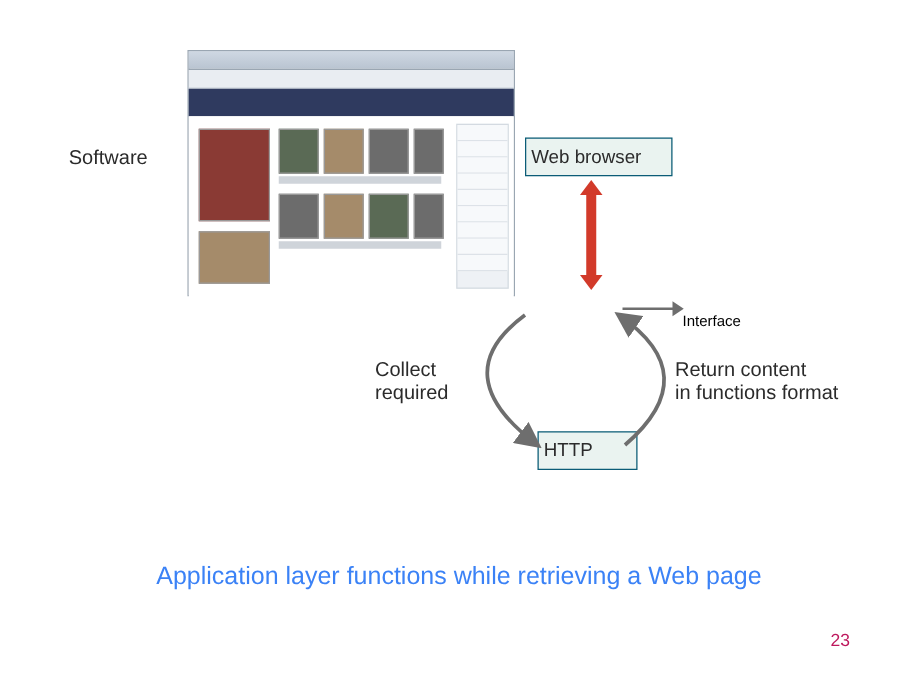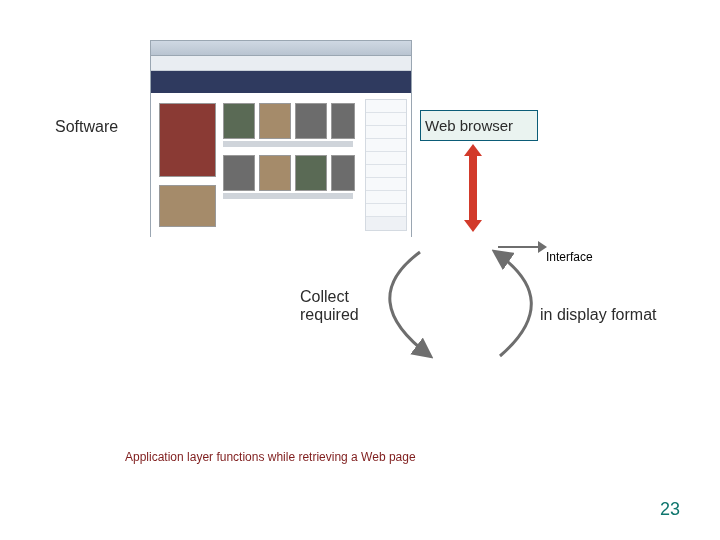--- a/index.html
+++ b/index.html
@@ -1,20 +1,20 @@
 <!DOCTYPE html>
 <html><head>
 <meta charset="utf-8">
 <style>
   html,body{margin:0;padding:0;width:720px;height:540px;background:#fff;font-family:Arial,Helvetica,sans-serif;color:#252525}
   .stage{position:relative;width:720px;height:540px}
   .lbl{position:absolute;font-size:16px;color:#2b2b2b}
   .small{position:absolute;font-size:12px;color:#000;line-height:1.2}
-  .caption{position:absolute;font-size:12px;color:#7f1d1d}
-  .page-num{position:absolute;font-size:18px;color:#0f766e}
+  .caption{position:absolute;font-size:20px;color:#3b82f6}
+  .page-num{position:absolute;font-size:14px;color:#be185d}
   .nodebox{position:absolute;border:1px solid #0b5c77;background:#eaf3f0;text-align:left;font-size:15px;color:#2b2b2b;padding:6px 4px}
   .nodebox.orange{border-color:#b06a38;background:#f3e5d7}
   
   .dline{position:absolute;background:#6e6e6e}
   .ah{position:absolute;width:0;height:0}
   
   .redbar{position:absolute;width:8px;background:#d23a2a}
   .redtri{position:absolute;width:0;height:0}
   
   .mock{position:absolute;left:150px;top:40px;width:260px;height:195px;border:1px solid #9aa6b2;background:#f3f3f3;box-shadow:0 0 0 1px #c3cad1 inset}
@@ -63,20 +63,21 @@
           <div class="siderow"></div>
           <div class="siderow"></div>
         <div class="siderow"></div>
           <div class="siderow"></div>
           <div class="siderow"></div>
       </div>
     </div>
   </div>
 
   <div class="nodebox" style="left:420px;top:110px;width:108px">Web browser</div>
+  <div class="nodebox" style="left:430px;top:345px;width:70px">HTTP</div>
 
   <div class="redtri" style="left:464px;top:144px;border-left:9px solid transparent;border-right:9px solid transparent;border-bottom:12px solid #d23a2a"></div>
   <div class="redbar" style="left:469px;top:155px;height:66px"></div>
   <div class="redtri" style="left:464px;top:220px;border-left:9px solid transparent;border-right:9px solid transparent;border-top:12px solid #d23a2a"></div>
 
   <svg width="720" height="540" style="position:absolute;left:0;top:0;pointer-events:none">
     <defs>
       <marker id="ga" viewBox="0 0 10 10" refX="8" refY="5" markerWidth="7" markerHeight="7" orient="auto">
         <path d="M0,0 L10,5 L0,10 z" fill="#6e6e6e"></path>
       </marker>
@@ -89,18 +90,19 @@
 
   <div class="dline" style="left:498px;top:246px;width:42px;height:2px"></div>
   <div class="ah" style="left:538px;top:241px;border-top:6px solid transparent;border-bottom:6px solid transparent;border-left:9px solid #6e6e6e"></div>
 
 
   <div class="small" style="left:546px;top:250px">Interface</div>
 
   <div class="lbl" style="left:300px;top:288px">Collect</div>
   <div class="lbl" style="left:300px;top:306px">required</div>
 
-  <div class="lbl" style="left:540px;top:306px">in display format</div>
+  <div class="lbl" style="left:540px;top:288px">Return content</div>
+  <div class="lbl" style="left:540px;top:306px">in functions format</div>
 
   <div class="caption" style="left:125px;top:450px">Application layer functions while retrieving a Web page</div>
 
   <div class="page-num" style="right:40px;bottom:20px">23</div>
 </div>
 
 </body></html>

